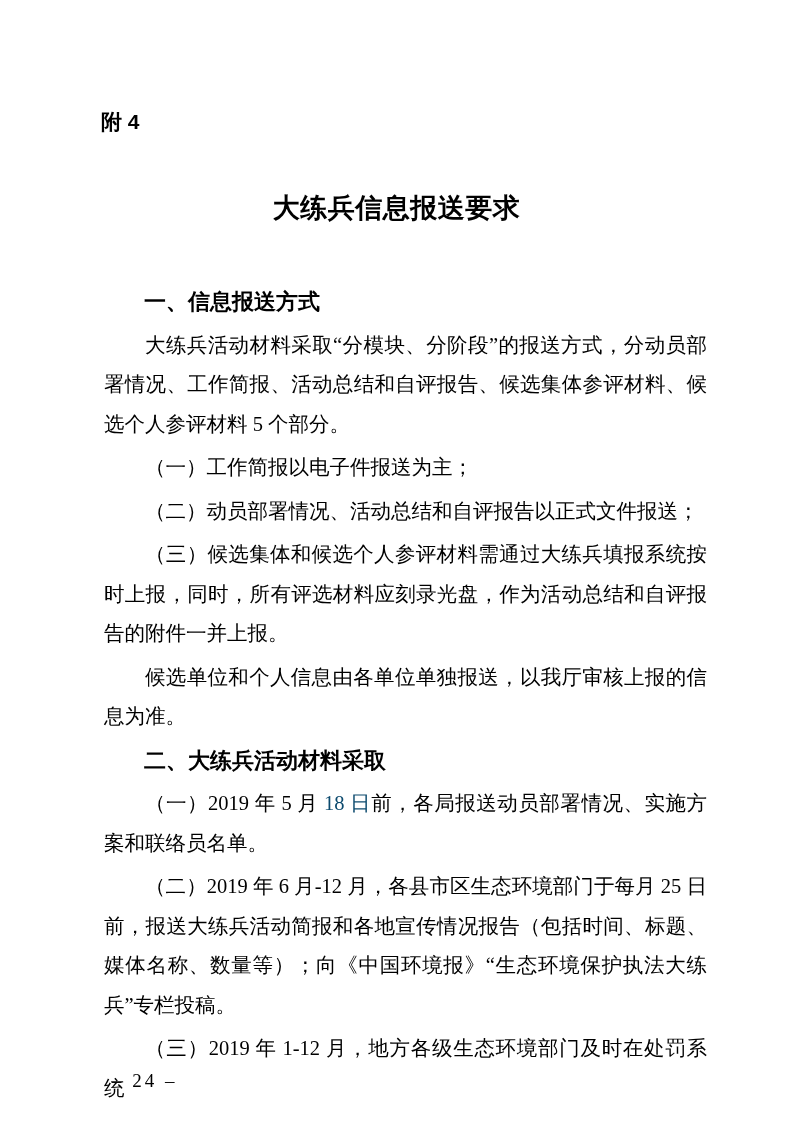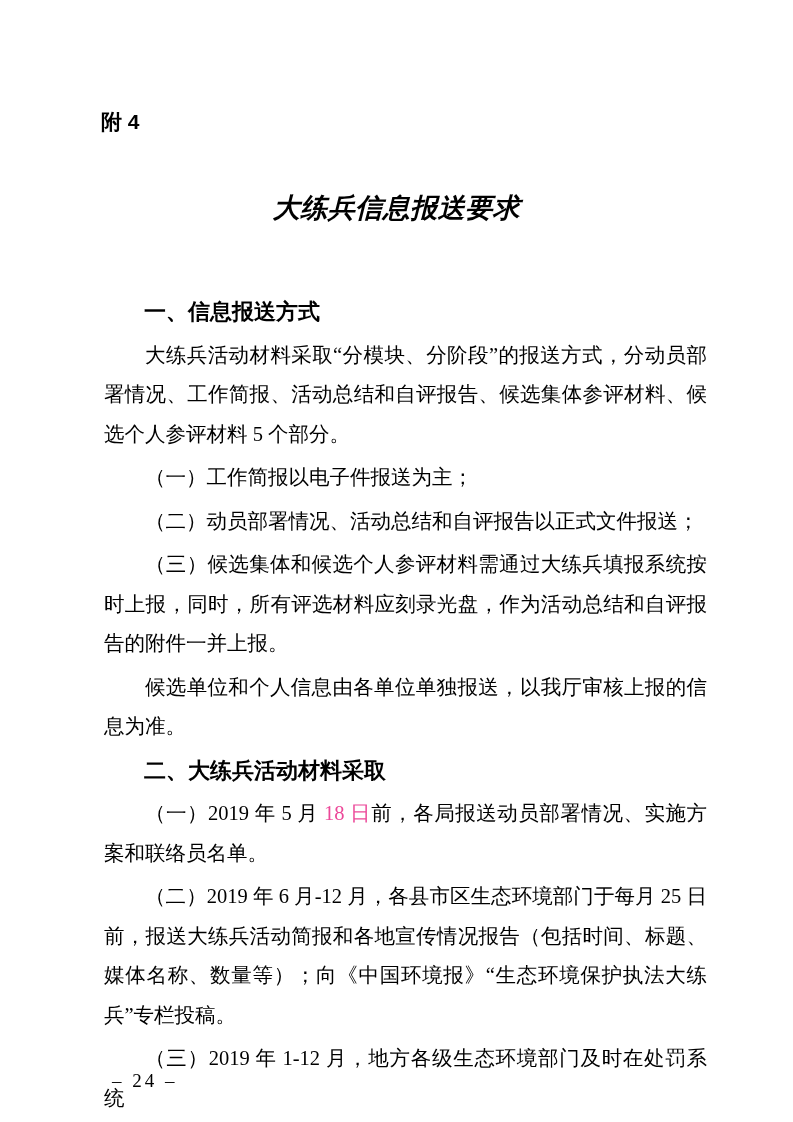--- a/index.html
+++ b/index.html
@@ -32,26 +32,25 @@
     left: 0;
     right: 0;
     top: 191px;
     margin: 0;
     text-align: center;
     font-family: "Liberation Sans", sans-serif;
     font-weight: bold;
     font-size: 27px;
     line-height: 34px;
     letter-spacing: 0.5px;
-    font-style: italic;
   }
   .content {
     position: absolute;
     left: 100px;
-    top: 292px;
+    top: 282px;
     width: 611px;
     font-size: 20.5px;
     line-height: 39.5px;
     text-align: justify;
   }
   .content h2 {
     margin: 0;
     font-family: "Liberation Sans", sans-serif;
     font-weight: bold;
     font-size: 22px;
@@ -82,19 +81,19 @@
   <h1 class="doc-title">大练兵信息报送要求</h1>
 
   <div class="content">
       <h2>一、信息报送方式</h2>
       <p><span>大练兵活动材料采取“分模块、分阶段”的报送方式，分动员部署情况、工作简报、活动总结和自评报告、候选集体参评材料、候选个人参评材料 5 个部分。</span></p>
       <p><span>（一）工作简报以电子件报送为主；</span></p>
       <p><span>（二）动员部署情况、活动总结和自评报告以正式文件报送；</span></p>
       <p><span>（三）候选集体和候选个人参评材料需通过大练兵填报系统按时上报，同时，所有评选材料应刻录光盘，作为活动总结和自评报告的附件一并上报。</span></p>
       <p><span>候选单位和个人信息由各单位单独报送，以我厅审核上报的信息为准。</span></p>
       <h2>二、大练兵活动材料采取</h2>
-      <p><span>（一）2019 年 5 月 </span><span style="color: #ec4899;">18 日</span><span>前，各局报送动员部署情况、实施方案和联络员名单。</span></p>
+      <p><span>（一）2019 年 5 月 </span><span style="color: #0c4a6e;">18 日</span><span>前，各局报送动员部署情况、实施方案和联络员名单。</span></p>
       <p><span>（二）2019 年 6 月-12 月，各县市区生态环境部门于每月 25 日前，报送大练兵活动简报和各地宣传情况报告（包括时间、标题、媒体名称、数量等）；向《中国环境报》“生态环境保护执法大练兵”专栏投稿。</span></p>
       <p><span>（三）2019 年 1-12 月，地方各级生态环境部门及时在处罚系统</span></p>
     </div>
 
   <div class="footer-pagenum">– 24 –</div>
 </div>
 
 </body></html>

